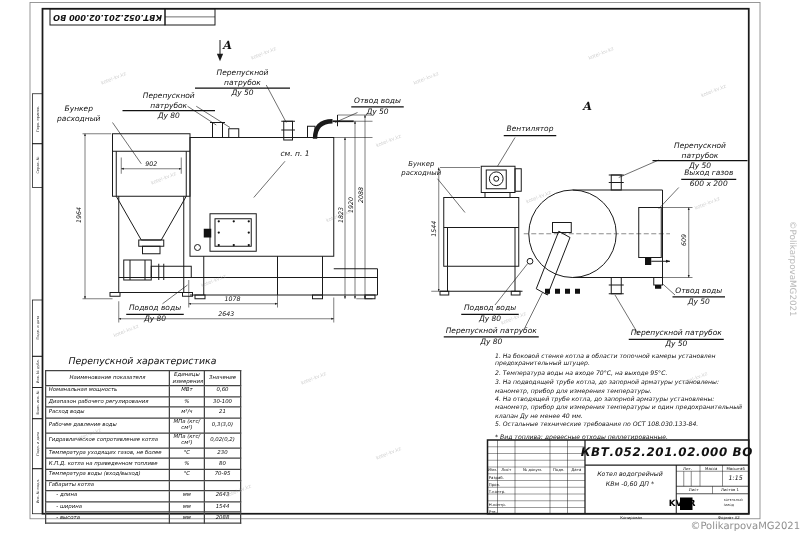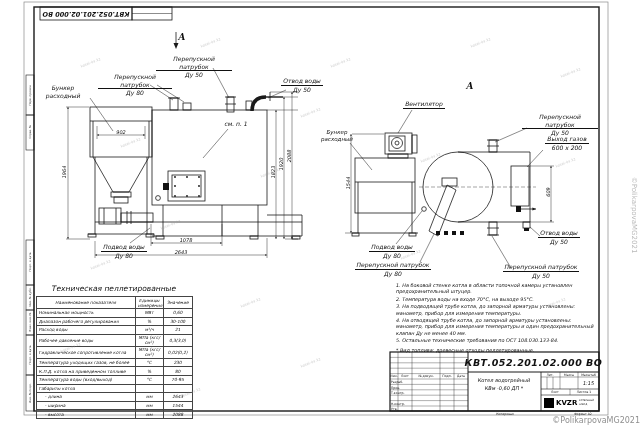--- a/index.html
+++ b/index.html
@@ -343,21 +343,21 @@
   <span class="dim" style="left:121px;top:132px;">902</span>
   <span class="dimr" style="left:64px;top:172px;">1964</span>
   <span class="dimr" style="left:273px;top:172px;">1823</span>
   <span class="dimr" style="left:281px;top:164px;">1920</span>
   <span class="dimr" style="left:289px;top:156px;">2088</span>
   <span class="dim" style="left:186px;top:240px;">1078</span>
   <span class="dim" style="left:181px;top:252px;">2643</span>
   <span class="dimr" style="left:348px;top:183px;">1544</span>
   <span class="dimr" style="left:548px;top:192px;">609</span>
 
-  <div class="spec-title">Техническая пеллетированные</div>
+  <div class="spec-title">Перепускной характеристика</div>
   <table class="spec">
     <colgroup>
         <col style="width:99px">
         <col style="width:28px">
         <col style="width:29px">
       </colgroup>
     <tbody>
         <tr>
       <th>Наименование показателя</th>
       <th>Единицы измерения</th>
@@ -447,21 +447,21 @@
   <span class="tbs" style="left:394px;top:376.3px;">Изм.</span>
   <span class="tbs" style="left:405px;top:376.3px;">Лист</span>
   <span class="tbs" style="left:426px;top:376.3px;">№ докум.</span>
   <span class="tbs" style="left:447px;top:376.3px;">Подп.</span>
   <span class="tbs" style="left:461px;top:376.3px;">Дата</span>
   <span class="tbl" style="left:391px;top:380.2px;">Разраб.</span>
   <span class="tbl" style="left:391px;top:385.6px;">Пров.</span>
   <span class="tbl" style="left:391px;top:391px;">Т.контр.</span>
   <span class="tbl" style="left:391px;top:401.8px;">Н.контр.</span>
   <span class="tbl" style="left:391px;top:407.2px;">Утв.</span>
-  <span class="logo-kvzr" style="left:556px;top:399px;text-align:center;">KVZR</span>
+  <span class="logo-kvzr" style="left:535px;top:399px;text-align:center;">KVZR</span>
   <span class="logo-sub" style="left:579px;top:400px;">КОТЕЛЬНЫЙ</span>
   <span class="logo-sub" style="left:579px;top:404px;">ЗАВОД</span>
   <span class="tbs" style="left:505px;top:414px;">Копировал</span>
   <span class="tbs" style="left:583px;top:414px;">Формат А2</span>
 
   <span class="wm" style="left:80px;top:60px;">kotel-kv.kz</span>
   <span class="wm" style="left:200px;top:40px;">kotel-kv.kz</span>
   <span class="wm" style="left:330px;top:60px;">kotel-kv.kz</span>
   <span class="wm" style="left:470px;top:40px;">kotel-kv.kz</span>
   <span class="wm" style="left:560px;top:70px;">kotel-kv.kz</span>

